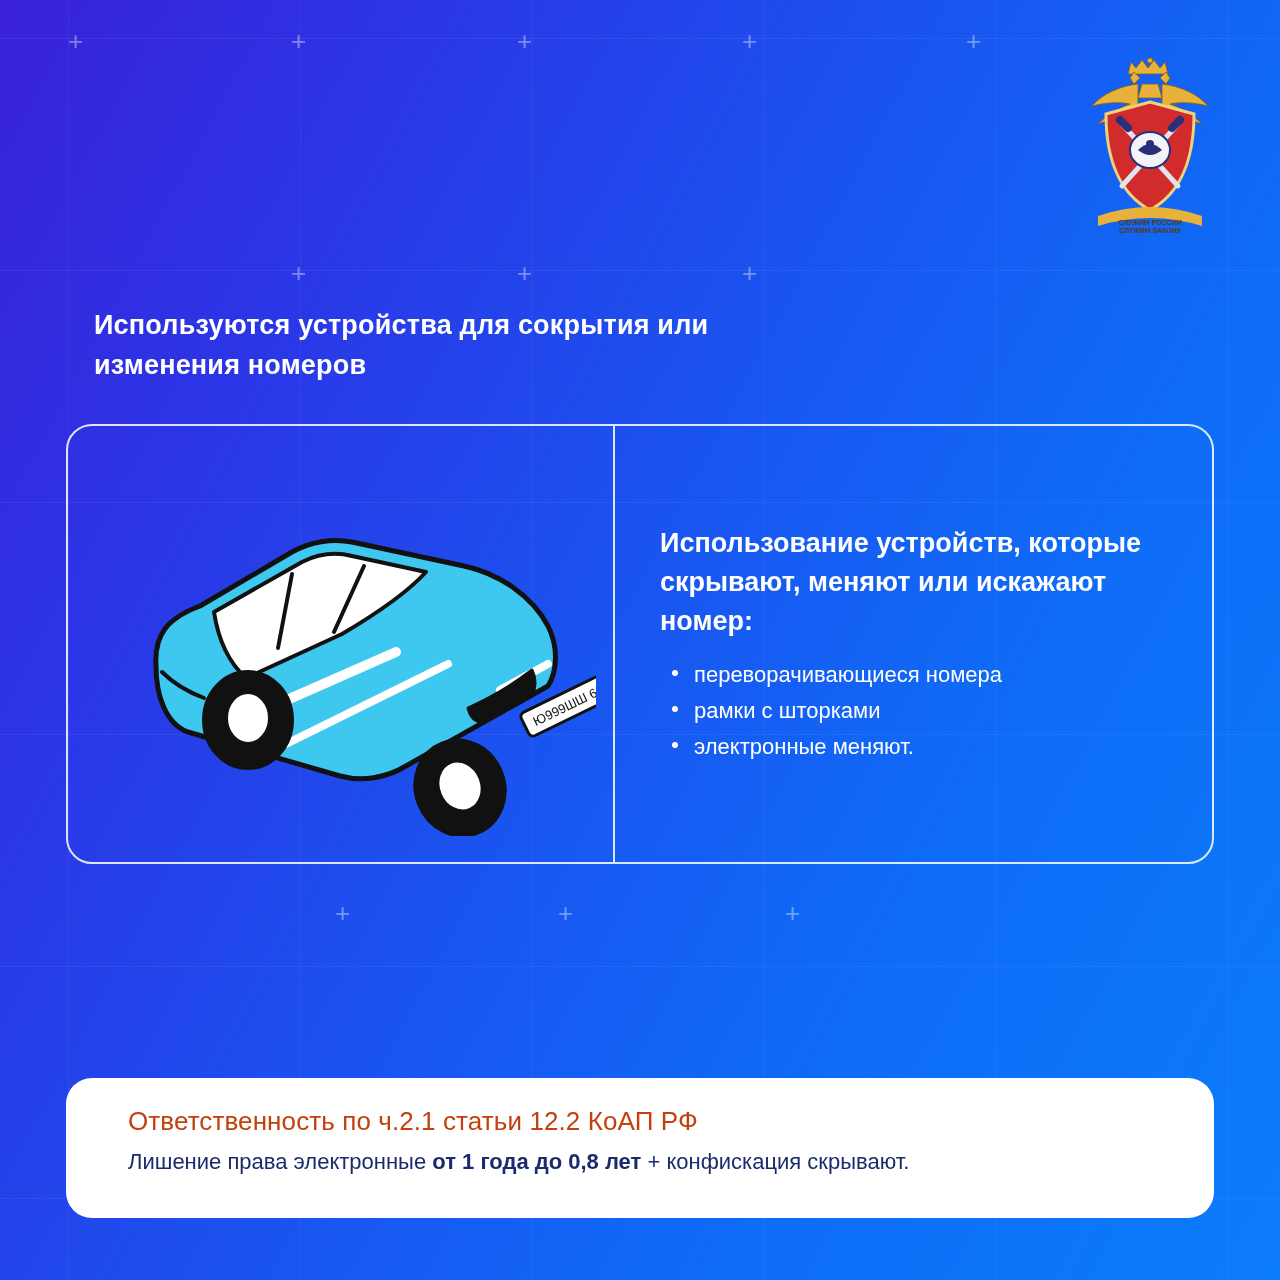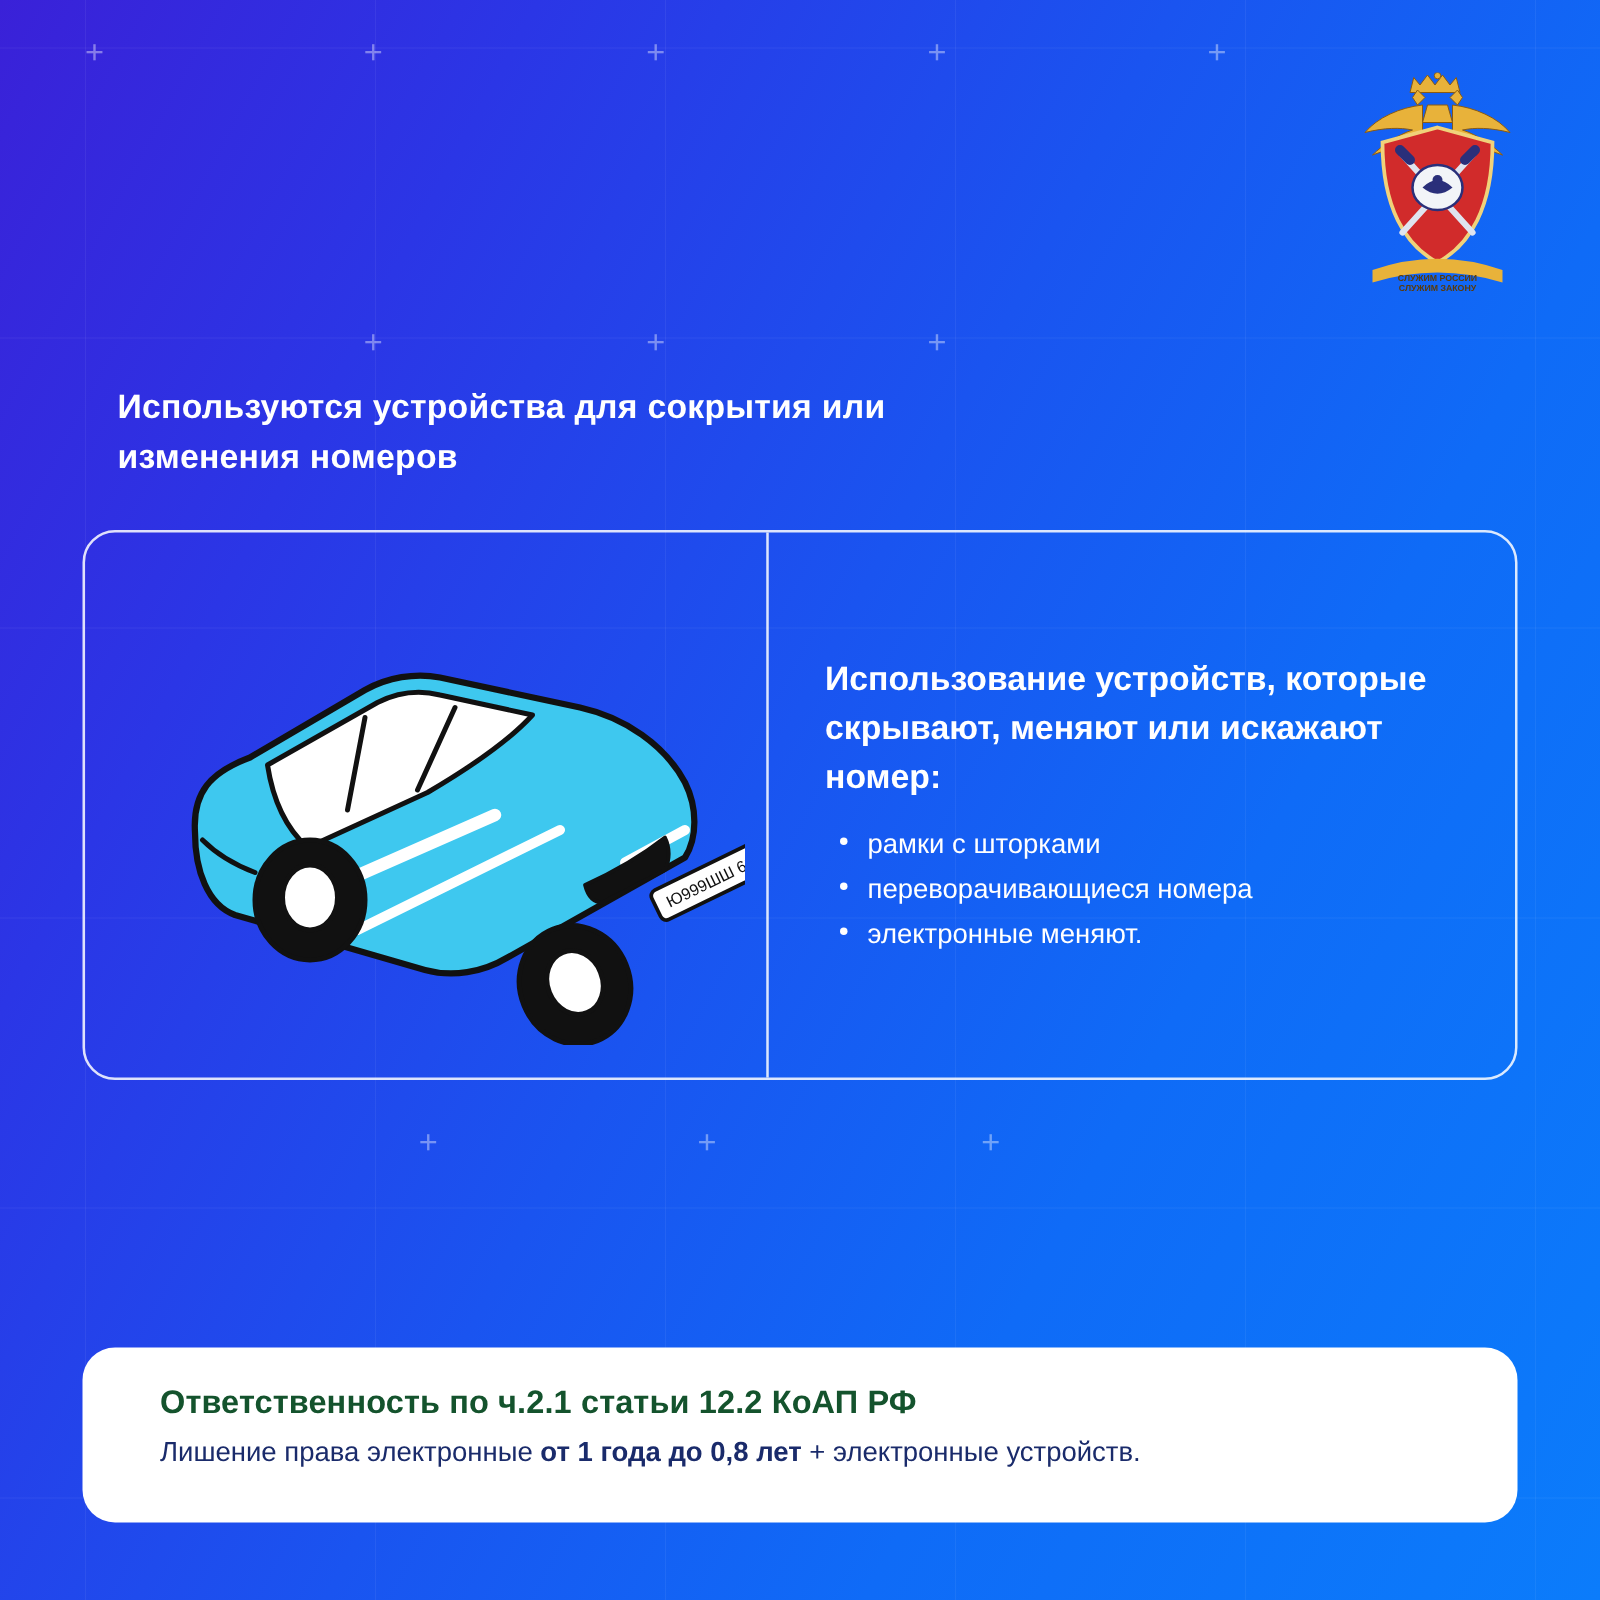--- a/index.html
+++ b/index.html
@@ -132,23 +132,23 @@
     left: 66px;
     top: 1078px;
     width: 1148px;
     height: 140px;
     background: #ffffff;
     border-radius: 26px;
     box-sizing: border-box;
     padding: 28px 62px;
   }
   .bottom-title {
-    color: #14532d;
+    color: #c2410c;
     font-size: 26px;
-    font-weight: bold;
+    font-weight: normal;
     margin: 0 0 12px 0;
     letter-spacing: 0.1px;
   }
   .bottom-text {
     color: #1a2b6b;
     font-size: 22px;
     margin: 0;
   }
   .bottom-text b { font-weight: bold; }
 </style>
@@ -262,34 +262,34 @@
           <path d="M66 216 C78 228 92 236 108 242" fill="none" stroke="#111111" stroke-width="4"></path>
         </g>
       </svg>
     </div>
 
     <div class="card-right">
       <div class="card-title">Использование устройств, которые скрывают, меняют или искажают номер:</div>
       <ul class="bullets">
         <li>
           <span class="dot"></span>
-          <span>рамки с шторками</span>
+          <span>переворачивающиеся номера</span>
         </li>
         <li>
           <span class="dot"></span>
-          <span>переворачивающиеся номера</span>
+          <span>рамки с шторками</span>
         </li>
         <li>
           <span class="dot"></span>
           <span>электронные меняют.</span>
         </li>
       </ul>
     </div>
   </div>
 
   <div class="bottom">
     <div class="bottom-title">Ответственность по ч.2.1 статьи 12.2 КоАП РФ</div>
     <p class="bottom-text">
-      <span>Лишение права электронные </span><b>от 1 года до 0,8 лет</b><span> + электронные устройств.</span>
+      <span>Лишение права электронные </span><b>от 1 года до 0,8 лет</b><span> + конфискация скрывают.</span>
     </p>
   </div>
 
 </div>
 
 </body></html>

